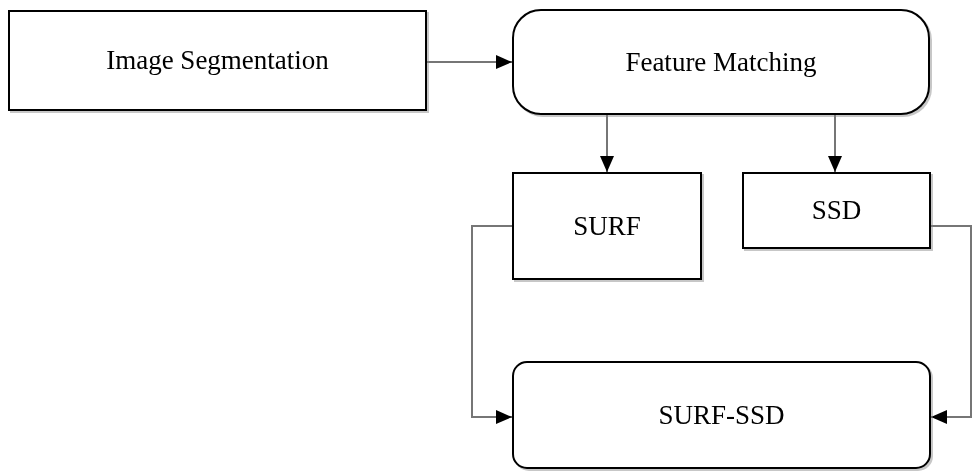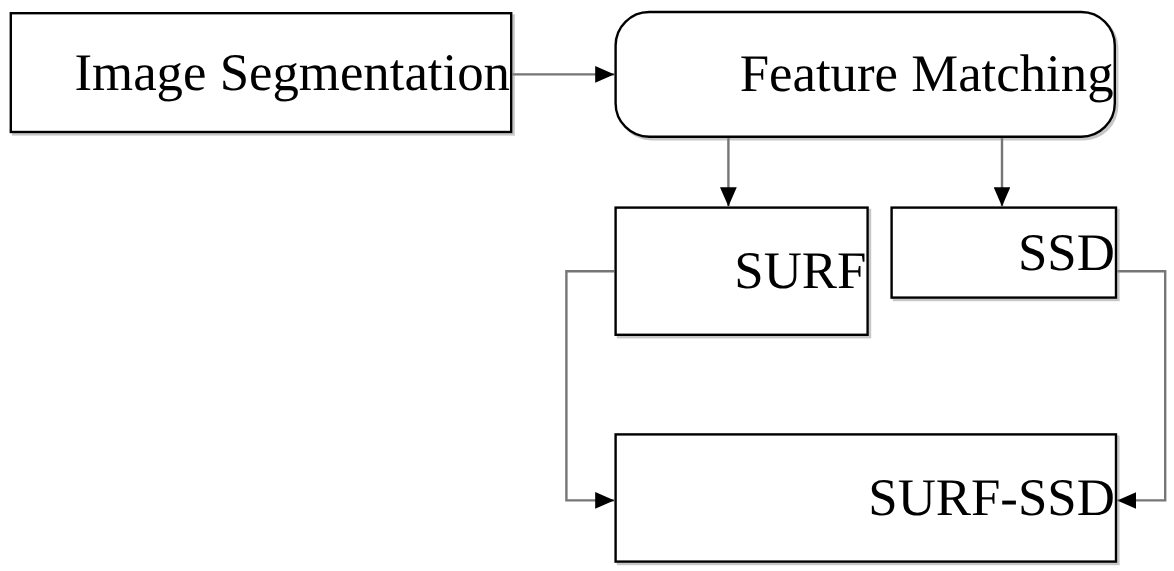--- a/index.html
+++ b/index.html
@@ -16,32 +16,32 @@
     overflow: hidden;
   }
   .node {
     position: absolute;
     box-sizing: border-box;
     background: #ffffff;
     border: 2px solid #000000;
     box-shadow: 2px 2px 0 rgba(130,130,130,0.45);
     display: flex;
     align-items: center;
-    justify-content: flex-end;
+    justify-content: center;
     color: #000000;
-    font-size: 44px;
+    font-size: 27px;
     line-height: 1;
     white-space: nowrap;
     z-index: 2;
   }
   #node-image-segmentation { left: 8px;   top: 10px;  width: 419px; height: 101px; }
   #node-feature-matching   { left: 512px; top: 9px;   width: 418px; height: 106px; border-radius: 29px; }
-  #node-surf               { left: 512px; top: 172px; width: 212px; height: 108px; }
+  #node-surf               { left: 512px; top: 172px; width: 190px; height: 108px; }
   #node-ssd                { left: 742px; top: 172px; width: 189px; height: 77px; }
-  #node-surf-ssd           { left: 512px; top: 361px; width: 419px; height: 108px; }
+  #node-surf-ssd           { left: 512px; top: 361px; width: 419px; height: 108px; border-radius: 15px; }
   .edge-layer {
     position: absolute;
     left: 0; top: 0;
     width: 978px;
     height: 476px;
     z-index: 1;
   }
   .edge {
     stroke: #767676;
     stroke-width: 2;

